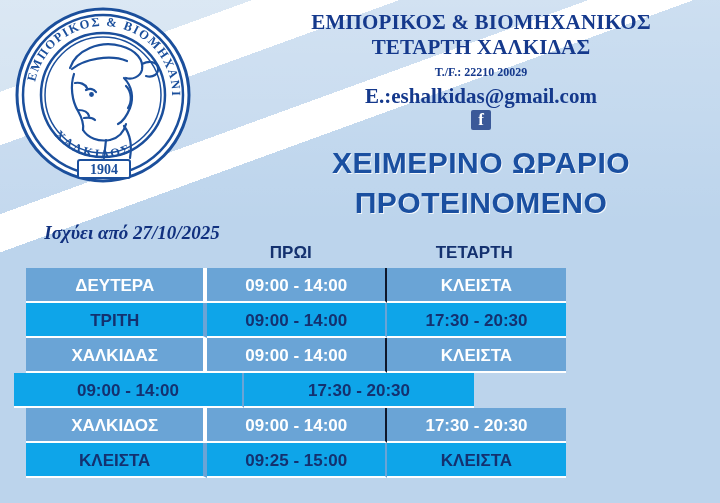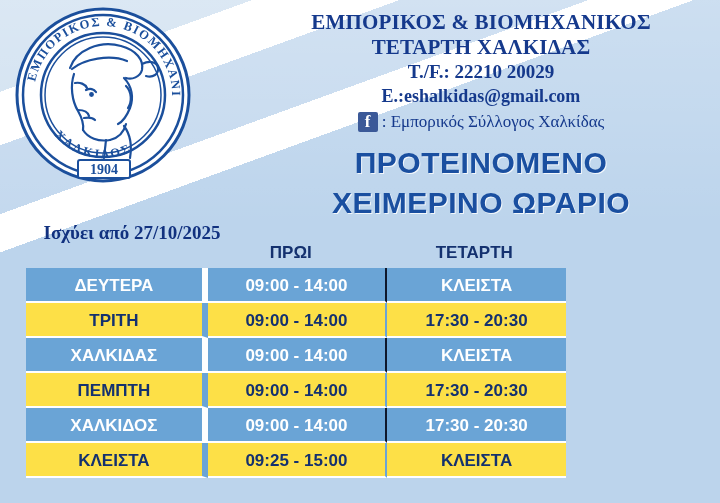--- a/index.html
+++ b/index.html
@@ -47,24 +47,24 @@
     width: 462px;
     text-align: center;
     color: #15398c;
     font-family: "Liberation Serif", serif;
   }
   .header .l1 {
     font-size: 21px; font-weight: bold; line-height: 25px;
     letter-spacing: .2px;
   }
   .header .l2 {
-    font-size: 19px; font-weight: bold; line-height: 24px;
+    font-size: 12px; font-weight: bold; line-height: 24px;
   }
   .header .l3 {
-    font-size: 18px; font-weight: bold; line-height: 24px; text-align: center;
+    font-size: 21px; font-weight: bold; line-height: 24px; text-align: center;
   }
   .header .fbline {
     margin-top: 2px;
     font-size: 17px; line-height: 24px;
     display: flex; align-items: center; justify-content: center; gap: 4px;
   }
   .fb-icon {
     display: inline-block;
     width: 20px; height: 20px;
     background: #3b5998;
@@ -92,20 +92,21 @@
     text-shadow: 1px 1px 0 rgba(255,255,255,.8);
   }
 
   
   .validity {
     position: absolute;
     left: 18px; top: 222px;
     width: 228px;
     text-align: center;
     font-family: "Liberation Serif", serif;
+    font-style: italic;
     font-weight: bold;
     font-size: 19px;
     color: #11317f;
   }
 
   
   .table {
     position: absolute;
     left: 14px; top: 238px;
     width: 552px;
@@ -127,29 +128,29 @@
     font-size: 17px;
     background: transparent;
   }
   .head .c1 { background: transparent; }
 
   .drow { height: 35px; }
   .drow .cell {
     height: 35px; line-height: 35px;
     border-bottom: 2px solid #ffffff;
   }
-  .drow .c1 { border-right: 6px solid #a16207; margin-left: 12px; }
+  .drow .c1 { border-right: 4px solid #a16207; margin-left: 12px; }
   .drow .c2 { border-right: 2px solid #0f172a; }
 
   .drow.alt .cell {
     background: #6aa4d6;
     color: #ffffff;
   }
   .drow.plain .cell {
-    background: #fde047;
+    background: #0ea5e9;
     color: #14316f;
   }
   .drow.alt .c1 { border-right-color: #ffffff; }
   .drow.plain .c1 { border-right-color: #6aa4d6; }
   .drow.plain .c2 { border-right-color: #6aa4d6; }
 </style>
 </head>
 <body>
 
 <div class="bg"></div>
@@ -203,27 +204,26 @@
     </svg>
   </div>
 
   <div class="header">
     <div class="l1">ΕΜΠΟΡΙΚΟΣ &amp; ΒΙΟΜΗΧΑΝΙΚΟΣ</div>
     <div class="l1">ΤΕΤΑΡΤΗ ΧΑΛΚΙΔΑΣ</div>
     <div class="l2">Τ./F.: 22210 20029</div>
     <div class="l3">E.:eshalkidas@gmail.com</div>
     <div class="fbline">
       <span class="fb-icon">f</span>
-      <span>: Εμπορικός Σύλλογος Χαλκίδας</span>
     </div>
   </div>
 
   <div class="bigtitle">
+    <div>ΧΕΙΜΕΡΙΝΟ ΩΡΑΡΙΟ</div>
     <div>ΠΡΟΤΕΙΝΟΜΕΝΟ</div>
-    <div>ΧΕΙΜΕΡΙΝΟ ΩΡΑΡΙΟ</div>
   </div>
 
   <div class="validity">Ισχύει από 27/10/2025</div>
 
   <div class="table">
     <div class="row head">
       <div class="cell c1"></div>
       <div class="cell c2">ΠΡΩΙ</div>
       <div class="cell c3">ΤΕΤΑΡΤΗ</div>
     </div>
@@ -237,21 +237,20 @@
       <div class="cell c1">ΤΡΙΤΗ</div>
       <div class="cell c2">09:00 - 14:00</div>
       <div class="cell c3">17:30 - 20:30</div>
     </div>
     <div class="row drow alt">
       <div class="cell c1">ΧΑΛΚΙΔΑΣ</div>
       <div class="cell c2">09:00 - 14:00</div>
       <div class="cell c3">ΚΛΕΙΣΤΑ</div>
     </div>
     <div class="row drow plain">
-      <div class="cell c1">ΠΕΜΠΤΗ</div>
       <div class="cell c2">09:00 - 14:00</div>
       <div class="cell c3">17:30 - 20:30</div>
     </div>
     <div class="row drow alt">
       <div class="cell c1">ΧΑΛΚΙΔΟΣ</div>
       <div class="cell c2">09:00 - 14:00</div>
       <div class="cell c3">17:30 - 20:30</div>
     </div>
     <div class="row drow plain">
       <div class="cell c1">ΚΛΕΙΣΤΑ</div>

